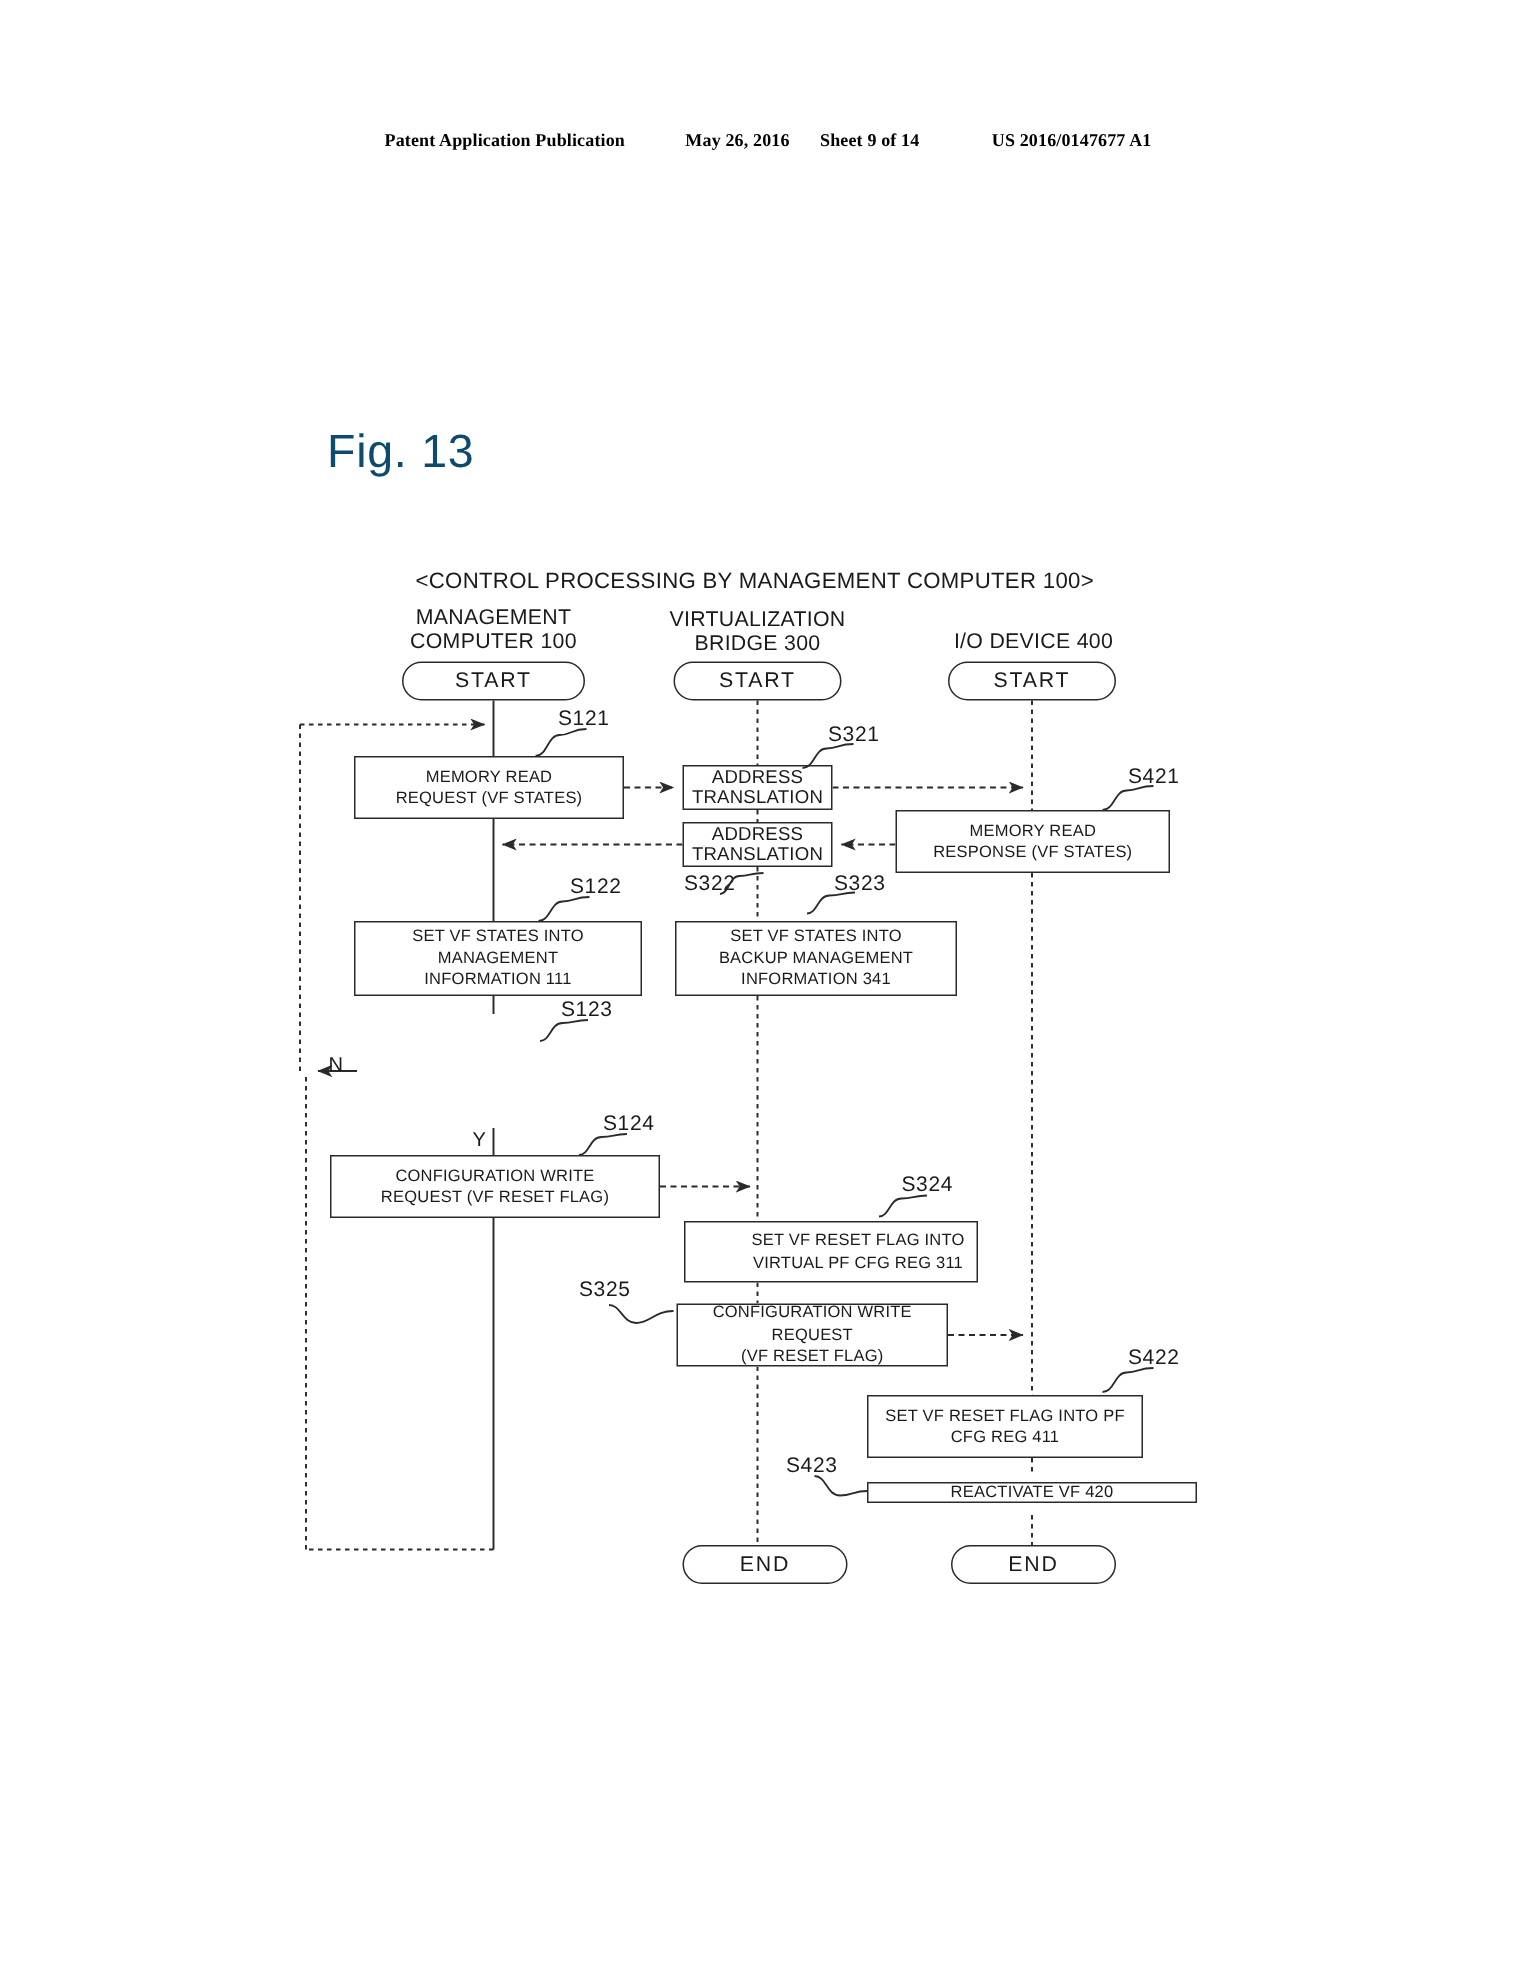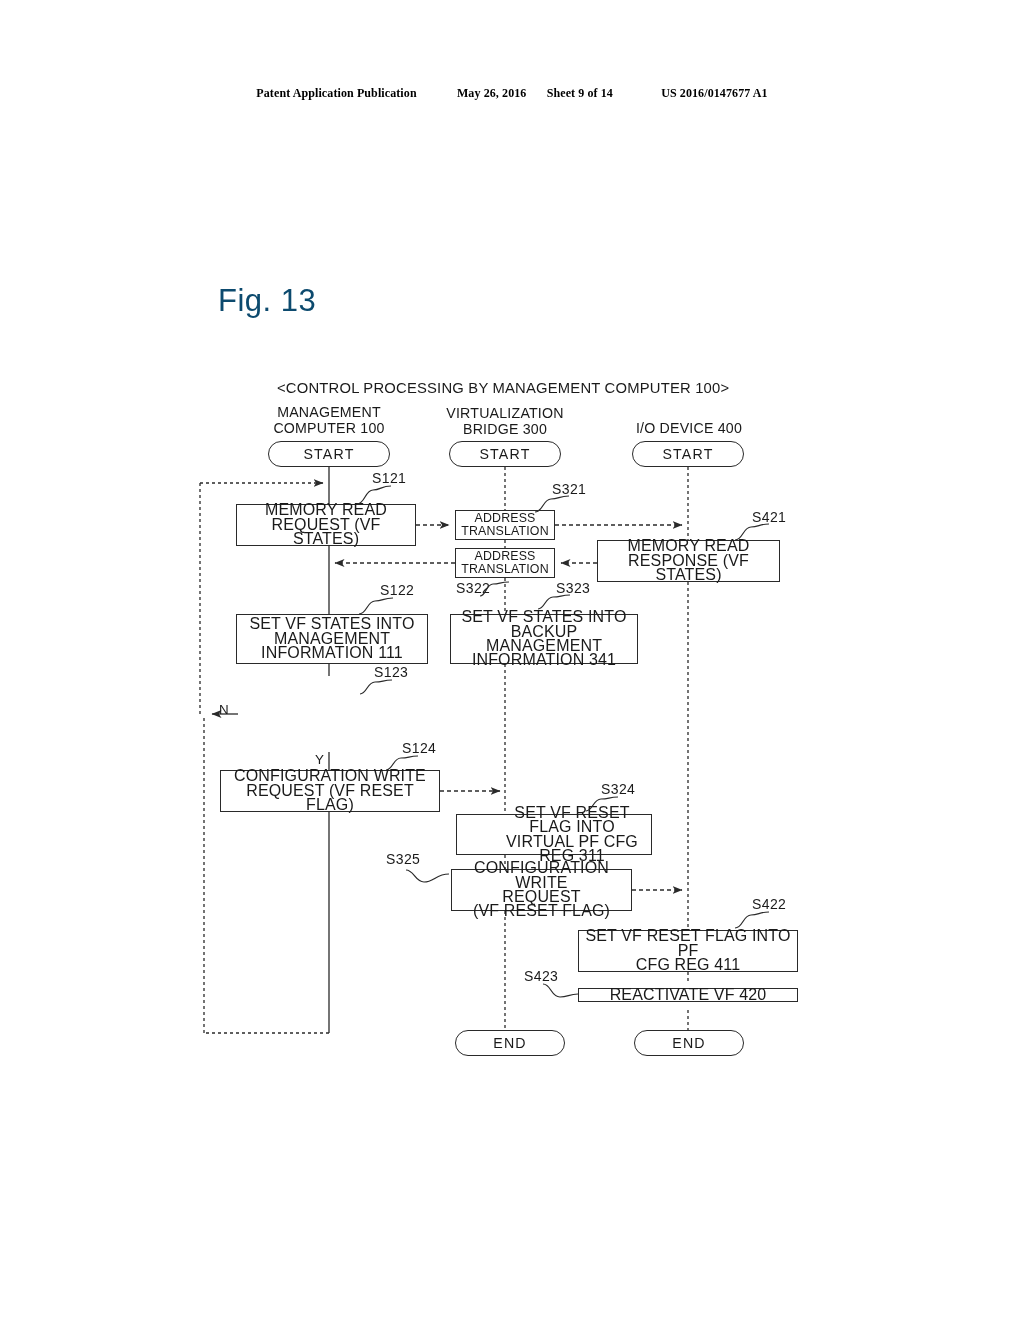--- a/index.html
+++ b/index.html
@@ -84,21 +84,21 @@
   
   .node {
     position: absolute;
     box-sizing: border-box;
     border: 1.4px solid #2a2a2a;
     background: #ffffff;
     display: flex;
     align-items: center;
     justify-content: center;
     text-align: center;
-    font-size: 16px;
+    font-size: 11px;
     line-height: 14.4px;
     letter-spacing: 0.15px;
     color: #1a1a1a;
     padding: 0 3px;
   }
   .terminator {
     border-radius: 999px;
     font-size: 14.2px;
     letter-spacing: 1.2px;
   }
@@ -227,21 +227,21 @@
 
   <div class="node" style="left:450px; top:614px; width:188px; height:50px;">SET VF STATES INTO<br>BACKUP MANAGEMENT<br>INFORMATION 341</div>
 
 
   <div class="node" style="left:220px; top:770px; width:220px; height:42px;">CONFIGURATION WRITE<br>REQUEST (VF RESET FLAG)</div>
 
   <div class="node" style="left:456px; top:814px; width:196px; height:41px;padding-left:39px;">SET VF RESET FLAG INTO<br>VIRTUAL PF CFG REG 311</div>
 
   <div class="node" style="left:451px; top:869px; width:181px; height:42px;">CONFIGURATION WRITE<br>REQUEST<br>(VF RESET FLAG)</div>
 
-  <div class="node" style="left:578px; top:930px; width:220px; height:42px;">SET VF RESET FLAG INTO PF<br>CFG REG 411</div>
+  <div class="node" style="left:578px; top:930px; width:184px; height:42px;">SET VF RESET FLAG INTO PF<br>CFG REG 411</div>
 
   <div class="node" style="left:578px; top:988px; width:220px; height:14px;">REACTIVATE VF 420</div>
 
   <div class="node terminator" style="left:455px; top:1030px; width:110px; height:26px;">END</div>
   <div class="node terminator" style="left:634px; top:1030px; width:110px; height:26px;">END</div>
 
   <div class="steptag" style="left:372px; top:470px;">S121</div>
   <svg style="position:absolute;left:355px;top:484px;" width="40" height="22" viewBox="0 0 40 22">
     <path d="M2,20 C10,20 10,6 18,6 C26,6 26,2 36,2" fill="none" stroke="#2a2a2a" stroke-width="1.2"></path>
   </svg>

